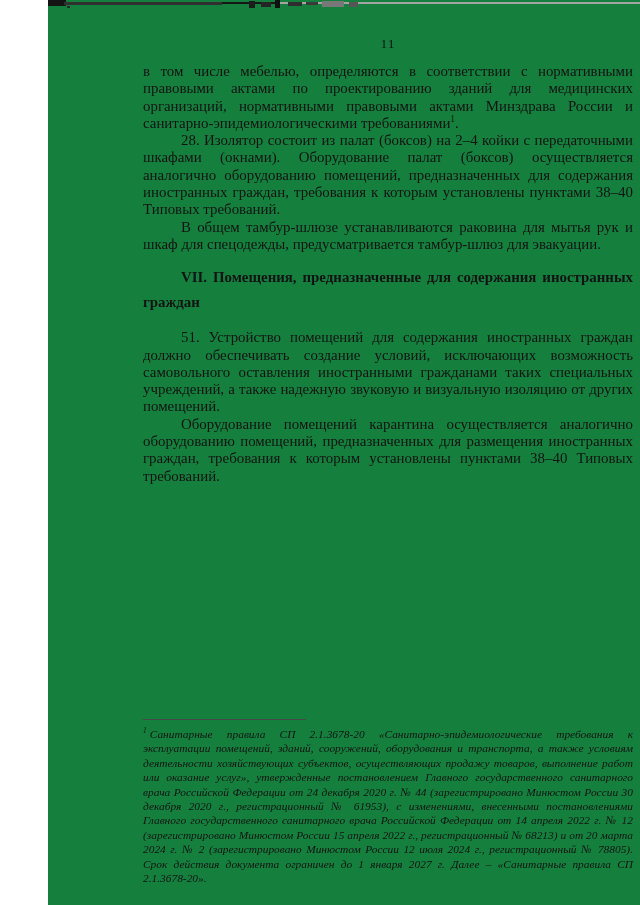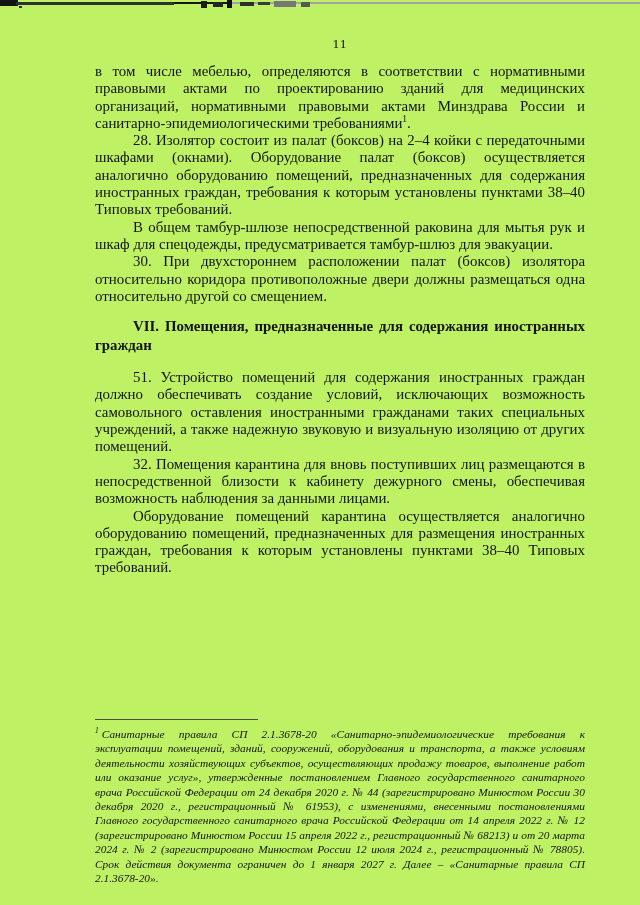--- a/index.html
+++ b/index.html
@@ -7,21 +7,22 @@
   body {
     background: #ffffff;
     font-family: "Liberation Serif", "DejaVu Serif", serif;
     color: #131313;
     position: relative;
     overflow: hidden;
   }
   .page {
     position: absolute;
     inset: 0;
-    background: #bef264;
+    background: #15803d;
+    margin-left: 48px;
   }
 
   
   .art { position: absolute; }
   .art-line-full { top: 2px; left: 0; width: 640px; height: 2px; background: #a3a3a3; }
   .art-a { top: 0; left: 0; width: 18px; height: 6px; background: #141414; }
   .art-b { top: 2px; left: 16px; width: 158px; height: 3px; background: #303030; }
   .art-c { top: 2px; left: 174px; width: 54px; height: 2px; background: #161616; }
   .art-d { top: 1px; left: 201px; width: 6px; height: 7px; background: #1c1c1c; }
   .art-e { top: 2px; left: 213px; width: 10px; height: 5px; background: #252525; }
@@ -54,21 +55,21 @@
   .para { text-indent: 38px; }
   .para.no-indent { text-indent: 0; }
   .fn-ref {
     font-size: 9.5px;
     vertical-align: super;
     line-height: 0;
   }
   .section-heading {
     font-size: 14.9px;
     font-weight: bold;
-    line-height: 19px;
+    line-height: 25px;
     text-indent: 38px;
     text-align: justify;
     margin: 12px 0 14px 0;
   }
 
   .footnote {
     position: absolute;
     top: 719px;
     left: 95px;
     width: 490px;
@@ -112,27 +113,25 @@
     <div class="art art-k"></div>
   </div>
 
   <div class="page-number">11</div>
 
   <div class="body-text">
 
     <p class="para no-indent"><span>в том числе мебелью, определяются в соответствии с нормативными правовыми актами по проектированию зданий для медицинских организаций, нормативными правовыми актами Минздрава России и санитарно-эпидемиологическими требованиями</span><sup class="fn-ref">1</sup><span>.</span></p>
 
     <p class="para">28. Изолятор состоит из палат (боксов) на 2–4 койки с передаточными шкафами (окнами). Оборудование палат (боксов) осуществляется аналогично оборудованию помещений, предназначенных для содержания иностранных граждан, требования к которым установлены пунктами 38–40 Типовых требований.</p>
-    <p class="para">В общем тамбур-шлюзе непосредственной раковина для мытья рук и шкаф для спецодежды, предусматривается тамбур-шлюз для эвакуации.</p>
-    <p class="para">30. При двухстороннем расположении палат (боксов) изолятора относительно коридора противоположные двери должны размещаться одна относительно другой со смещением.</p>
+    <p class="para">В общем тамбур-шлюзе устанавливаются раковина для мытья рук и шкаф для спецодежды, предусматривается тамбур-шлюз для эвакуации.</p>
 
     <h2 class="section-heading">VII. Помещения, предназначенные для содержания иностранных граждан</h2>
 
     <p class="para">51. Устройство помещений для содержания иностранных граждан должно обеспечивать создание условий, исключающих возможность самовольного оставления иностранными гражданами таких специальных учреждений, а также надежную звуковую и визуальную изоляцию от других помещений.</p>
-    <p class="para">32. Помещения карантина для вновь поступивших лиц размещаются в непосредственной близости к кабинету дежурного смены, обеспечивая возможность наблюдения за данными лицами.</p>
     <p class="para">Оборудование помещений карантина осуществляется аналогично оборудованию помещений, предназначенных для размещения иностранных граждан, требования к которым установлены пунктами 38–40 Типовых требований.</p>
 
   </div>
 
   <div class="footnote">
     <div class="footnote-rule"></div>
     <p class="footnote-text"><sup class="fn-marker">1</sup><span>Санитарные правила СП 2.1.3678-20 «Санитарно-эпидемиологические требования к эксплуатации помещений, зданий, сооружений, оборудования и транспорта, а также условиям деятельности хозяйствующих субъектов, осуществляющих продажу товаров, выполнение работ или оказание услуг», утвержденные постановлением Главного государственного санитарного врача Российской Федерации от 24 декабря 2020 г. № 44 (зарегистрировано Минюстом России 30 декабря 2020 г., регистрационный № 61953), с изменениями, внесенными постановлениями Главного государственного санитарного врача Российской Федерации от 14 апреля 2022 г. № 12 (зарегистрировано Минюстом России 15 апреля 2022 г., регистрационный № 68213) и от 20 марта 2024 г. № 2 (зарегистрировано Минюстом России 12 июля 2024 г., регистрационный № 78805). Срок действия документа ограничен до 1 января 2027 г. Далее – «Санитарные правила СП 2.1.3678-20».</span></p>
   </div>
 
 </div>

